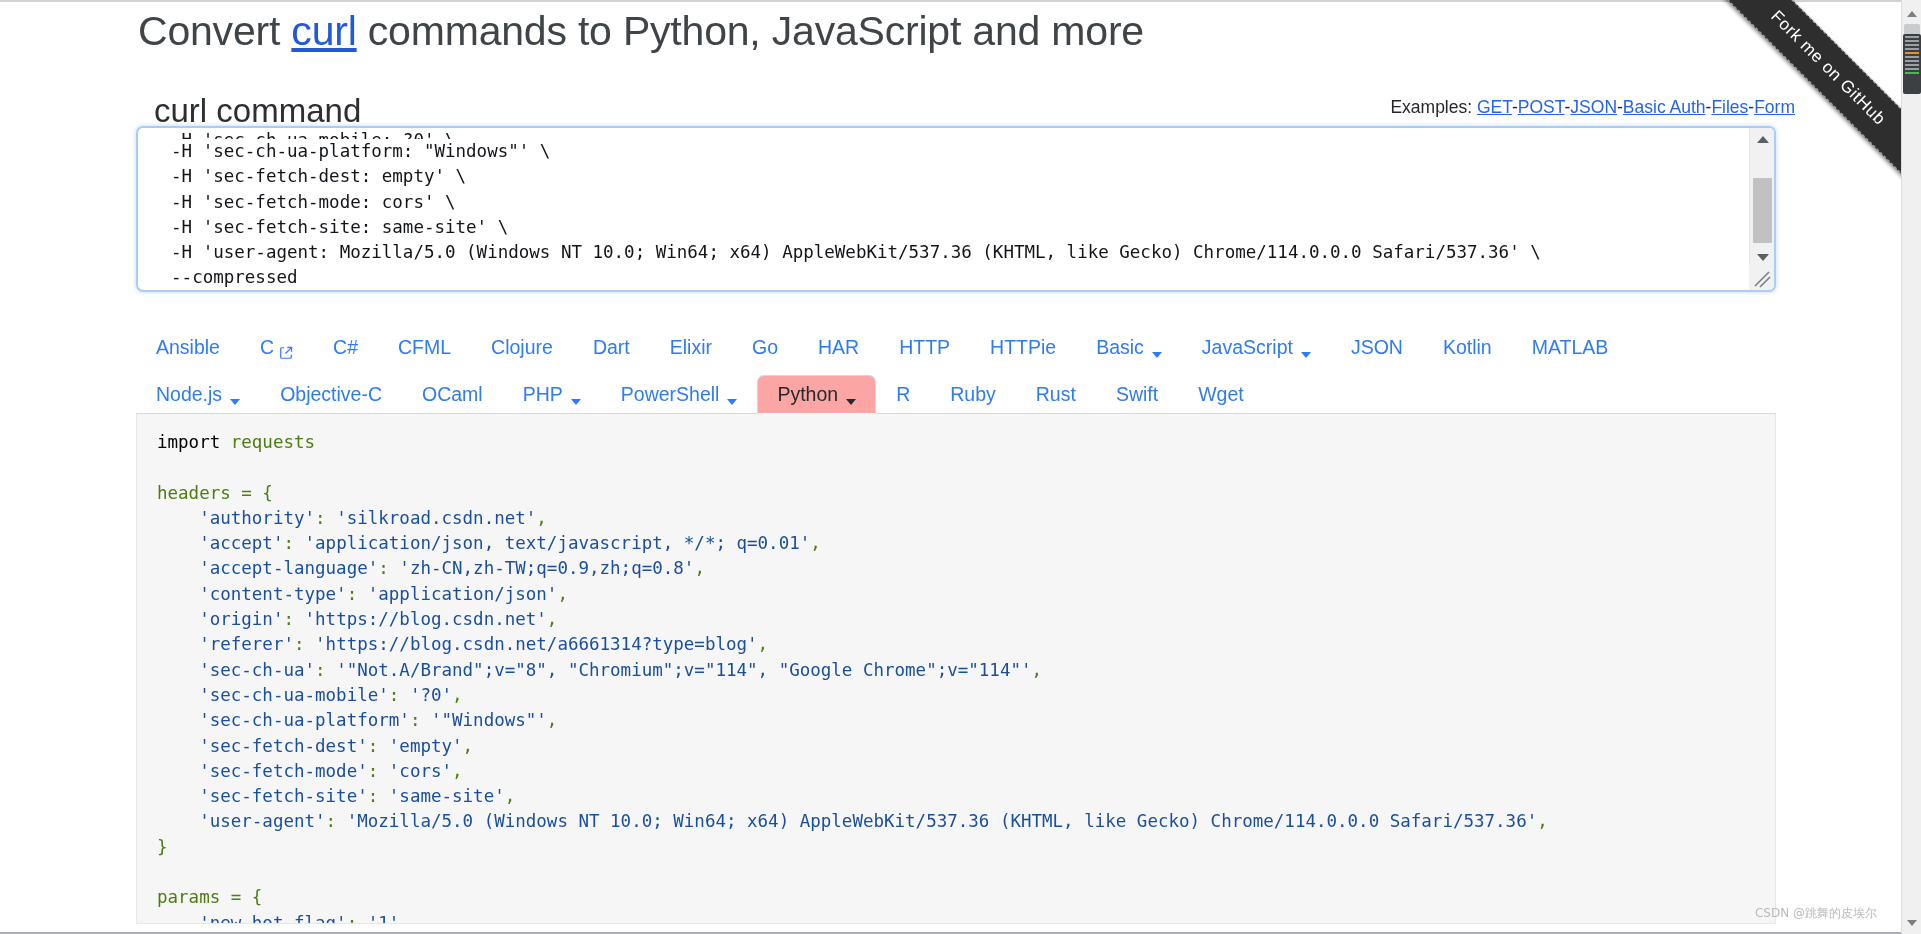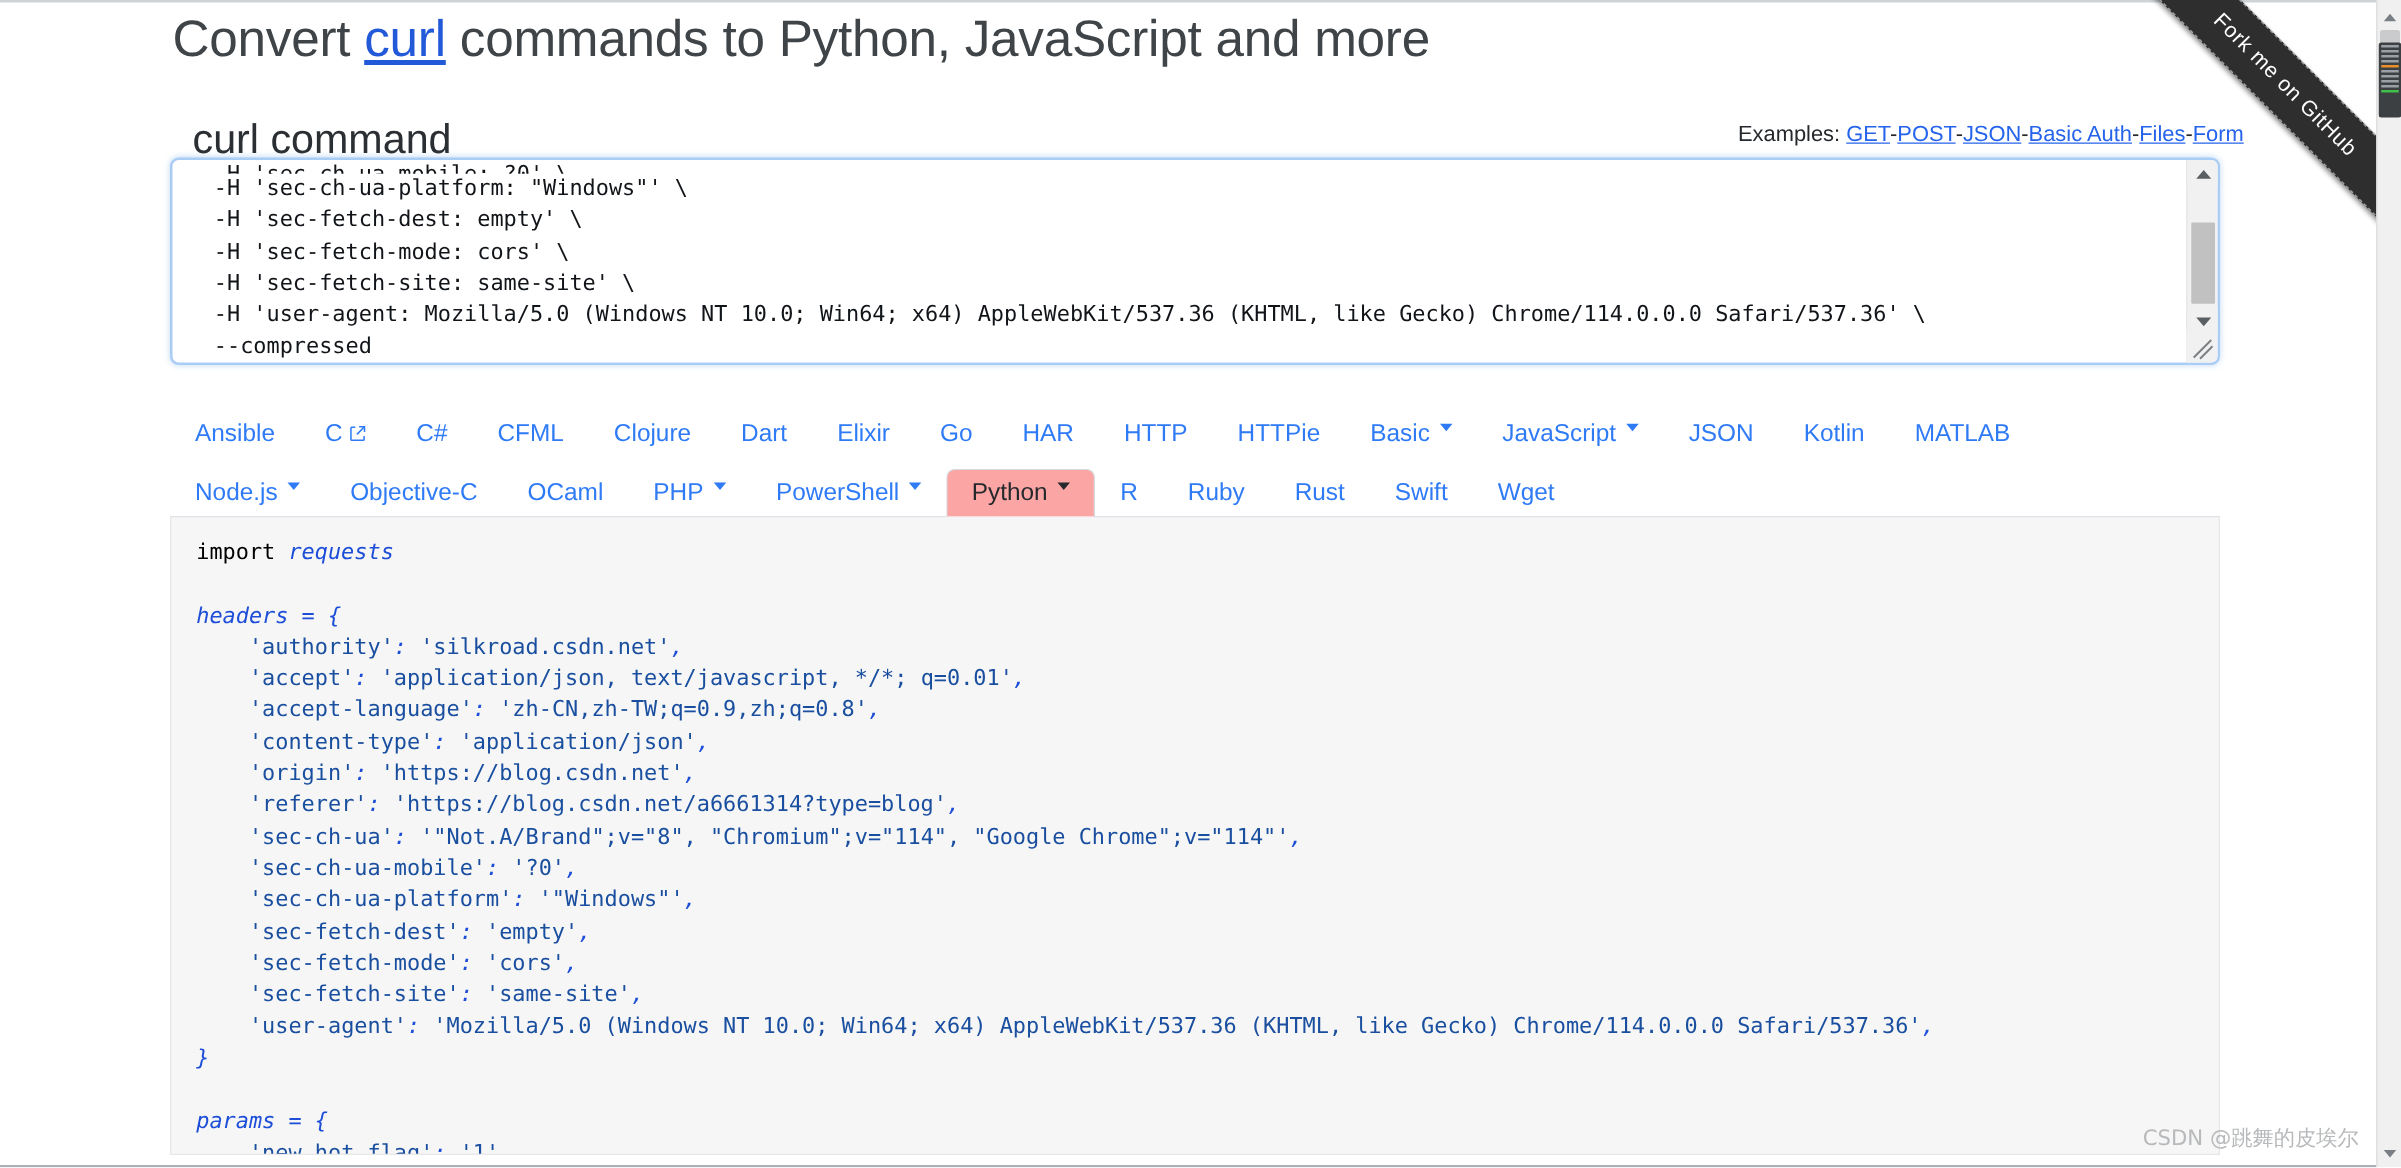--- a/index.html
+++ b/index.html
@@ -156,21 +156,21 @@
     height: 94px;
   }
   .tab-row {
     display: flex;
     align-items: flex-end;
     height: 47px;
     gap: 0px;
   }
   .tab {
     display: inline-flex;
-    align-items: flex-start;
+    align-items: flex-end;
     gap: 5px;
     padding: 9px 19px;
     font-size: 19.5px;
     color: #2f7bf6;
     white-space: nowrap;
     border: 1px solid transparent;
     border-radius: 7px 7px 0 0;
     line-height: 1;
     cursor: pointer;
   }
@@ -218,21 +218,21 @@
     padding: 16px 0 0 20px;
     font-family: "DejaVu Sans Mono", monospace;
     font-size: 17.5px;
     line-height: 25.3px;
     color: #24292e;
     white-space: pre;
     overflow: hidden;
   }
   .k { color: #000000; }
   .s { color: #1a4fa0; }
-  .p { color: #1d4ed8; font-style: italic; }
+  .p { color: #4d7c0f; }
 
   
   .ribbon {
     position: absolute;
     right: -72px; top: 45px;
     width: 330px;
     height: 46px;
     background: #2e2e2e;
     color: #ffffff;
     transform: rotate(45deg);
@@ -291,22 +291,22 @@
   .bs-marks .mline {
     height: 2px; margin: 2px 2px;
     background: #9aa0a6;
   }
   .bs-marks .mline.orange { background: #e8912a; }
   .bs-marks .mline.green { background: #3fbf4a; }
 
   
   .watermark {
     position: absolute;
-    right: 34px; bottom: 12px;
-    font-size: 17px;
+    right: 44px; bottom: 12px;
+    font-size: 12px;
     color: #b7b9bb;
     white-space: nowrap;
     z-index: 15;
     font-family: "DejaVu Sans", sans-serif;
   }
 
   
   .bottom-rule {
     position: absolute;
     left: 0; bottom: 0;

